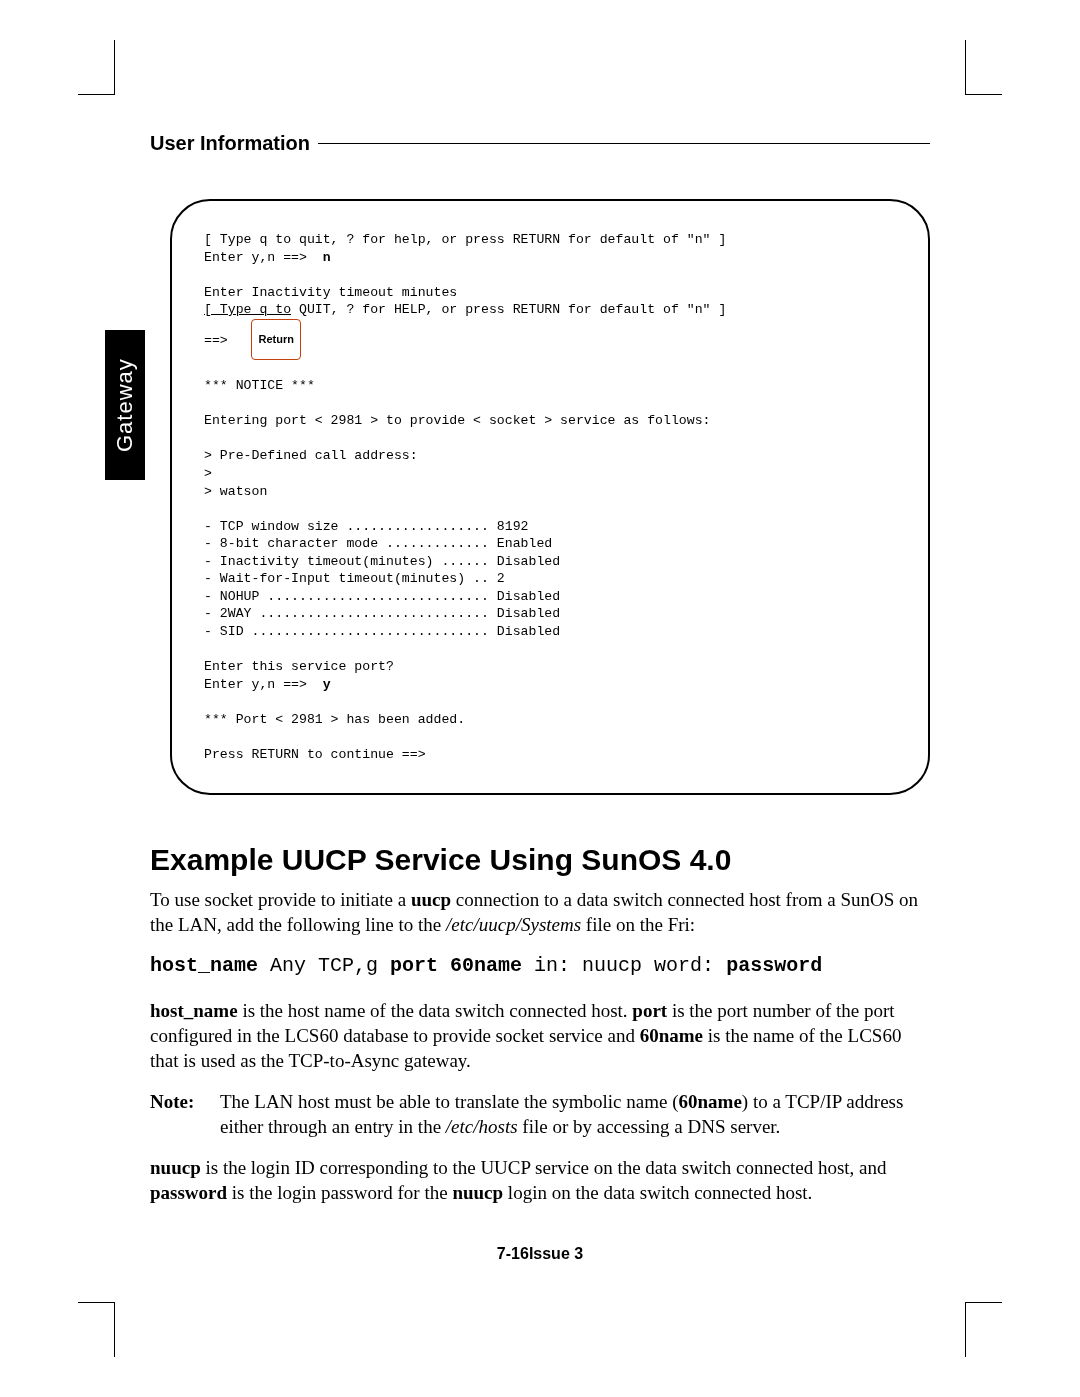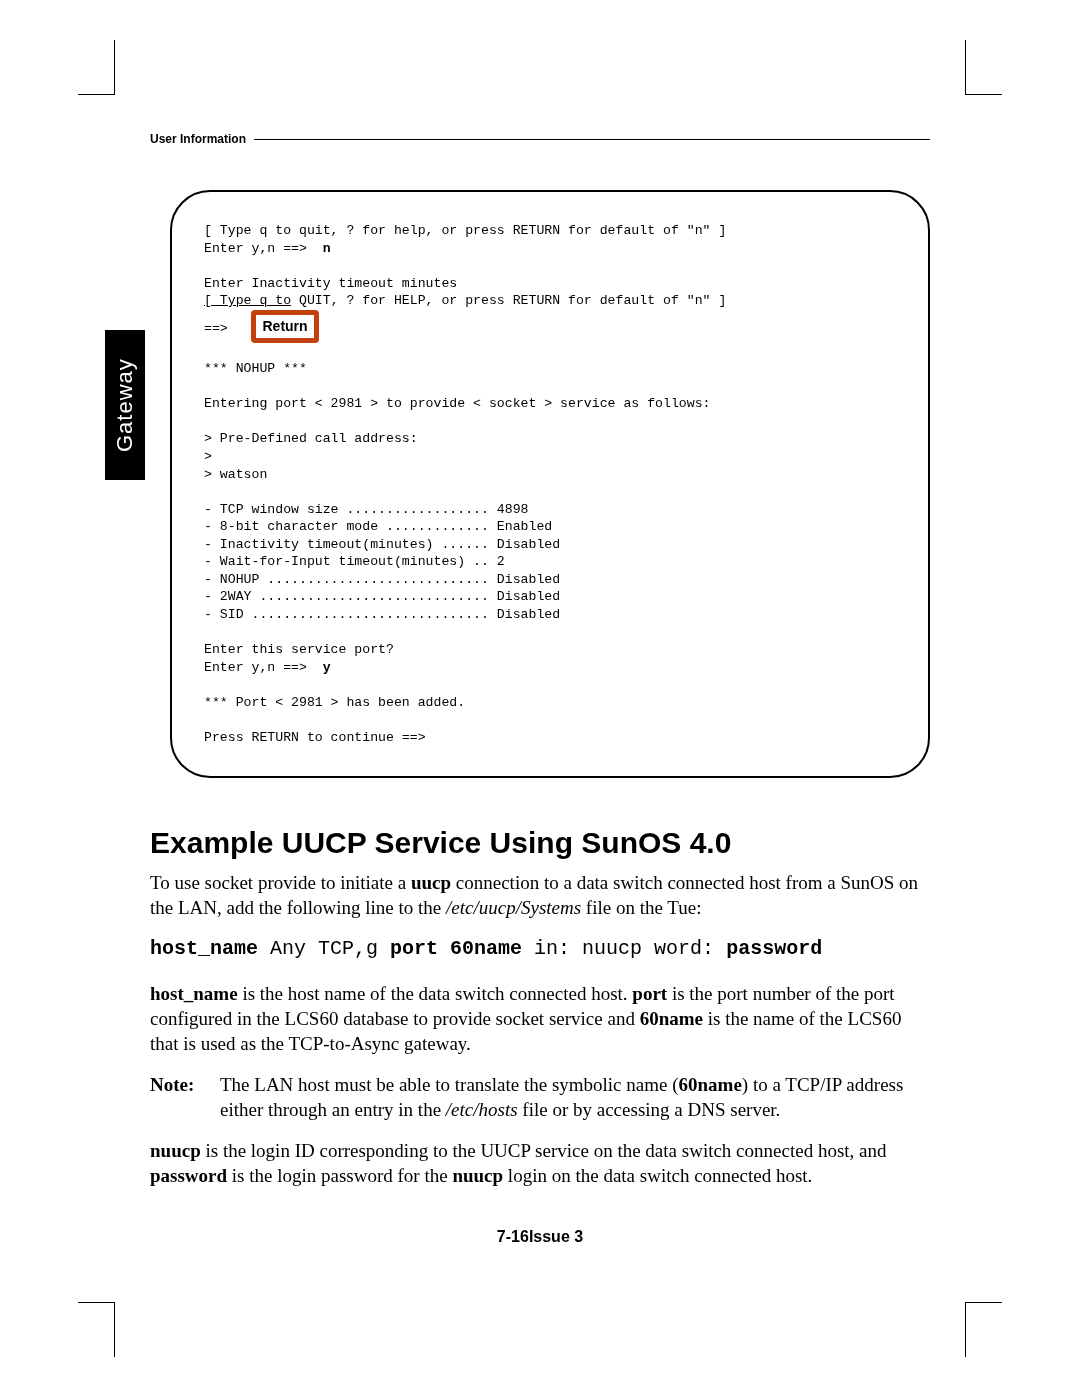--- a/index.html
+++ b/index.html
@@ -50,21 +50,21 @@
   }
   .page {
     position: absolute;
     left: 150px;
     top: 132px;
     width: 780px;
   }
   .running-head {
     font-family: Helvetica, Arial, sans-serif;
     font-weight: bold;
-    font-size: 12px;
+    font-size: 20px;
     display: flex;
     align-items: center;
     margin-bottom: 44px;
   }
   .running-head .rule {
     flex: 1;
     height: 1px;
     background: #000;
     margin-left: 8px;
   }
@@ -95,26 +95,26 @@
   }
   .terminal {
     font-family: "Courier New", Courier, monospace;
     font-size: 13.2px;
     line-height: 1.33;
     white-space: pre;
   }
   .terminal .bold { font-weight: bold; }
   .key {
     display: inline-block;
-    border: 5px solid #c2410c;
+    border: 1px solid #c2410c;
     border-radius: 4px;
-    padding: 4px 6px;
-    font-family: Helvetica, Arial, sans-serif;
-    font-weight: bold;
-    font-size: 14px;
+    padding: 12px 6px;
+    font-family: Helvetica, Arial, sans-serif;
+    font-weight: bold;
+    font-size: 11px;
     line-height: 15px;
     vertical-align: 1px;
   }
   .underline-hack { text-decoration: underline; }
   h2.section {
     font-family: Helvetica, Arial, sans-serif;
     font-weight: bold;
     font-size: 30px;
     margin: 0 0 10px 0;
   }
@@ -169,49 +169,49 @@
   </div>
 
   <div class="terminal-wrap">
     <div class="terminal"><span>[ Type q to quit, ? for help, or press RETURN for default of "n" ]</span>
 <span>Enter y,n ==&gt;  </span><span class="bold">n</span>
 
 <span>Enter Inactivity timeout minutes</span>
 <span><span class="underline-hack">[ Type q to</span> QUIT, ? for HELP, or press RETURN for default of "n" ]</span>
 <span>==&gt;   </span><span class="key">Return</span>
 
-<span>*** NOHUP ***</span>
+<span>*** NOTICE ***</span>
 
 <span>Entering port &lt; 2981 &gt; to provide &lt; socket &gt; service as follows:</span>
 
 <span>&gt; Pre-Defined call address:</span>
 <span>&gt;</span>
 <span>&gt; watson</span>
 
-<span>- TCP window size .................. 4898</span>
+<span>- TCP window size .................. 8192</span>
 <span>- 8-bit character mode ............. Enabled</span>
 <span>- Inactivity timeout(minutes) ...... Disabled</span>
 <span>- Wait-for-Input timeout(minutes) .. 2</span>
 <span>- NOHUP ............................ Disabled</span>
 <span>- 2WAY ............................. Disabled</span>
 <span>- SID .............................. Disabled</span>
 
 <span>Enter this service port?</span>
 <span>Enter y,n ==&gt;  </span><span class="bold">y</span>
 
 <span>*** Port &lt; 2981 &gt; has been added.</span>
 
 <span>Press RETURN to continue ==&gt;</span></div>
   </div>
 
   <h2 class="section">Example UUCP Service Using SunOS 4.0</h2>
 
   <div class="body">
     <p>
-      <span>To use socket provide to initiate a </span><strong>uucp</strong><span> connection to a data switch connected host from a SunOS on the LAN, add the following line to the </span><em>/etc/uucp/Systems</em><span> file on the Tue:</span>
+      <span>To use socket provide to initiate a </span><strong>uucp</strong><span> connection to a data switch connected host from a SunOS on the LAN, add the following line to the </span><em>/etc/uucp/Systems</em><span> file on the Fri:</span>
     </p>
 
     <div class="codeblock"><strong>host_name</strong><span> Any TCP,g </span><strong>port 60name</strong><span> in: nuucp word: </span><strong>password</strong></div>
 
     <p>
       <strong>host_name</strong><span> is the host name of the data switch connected host.  </span><strong>port</strong><span> is the port number of the port configured in the LCS60 database to provide socket service and </span><strong>60name</strong><span> is the name of the LCS60 that is used as the TCP-to-Async gateway.</span>
     </p>
 
     <div class="note">
       <div class="label">Note:</div>

